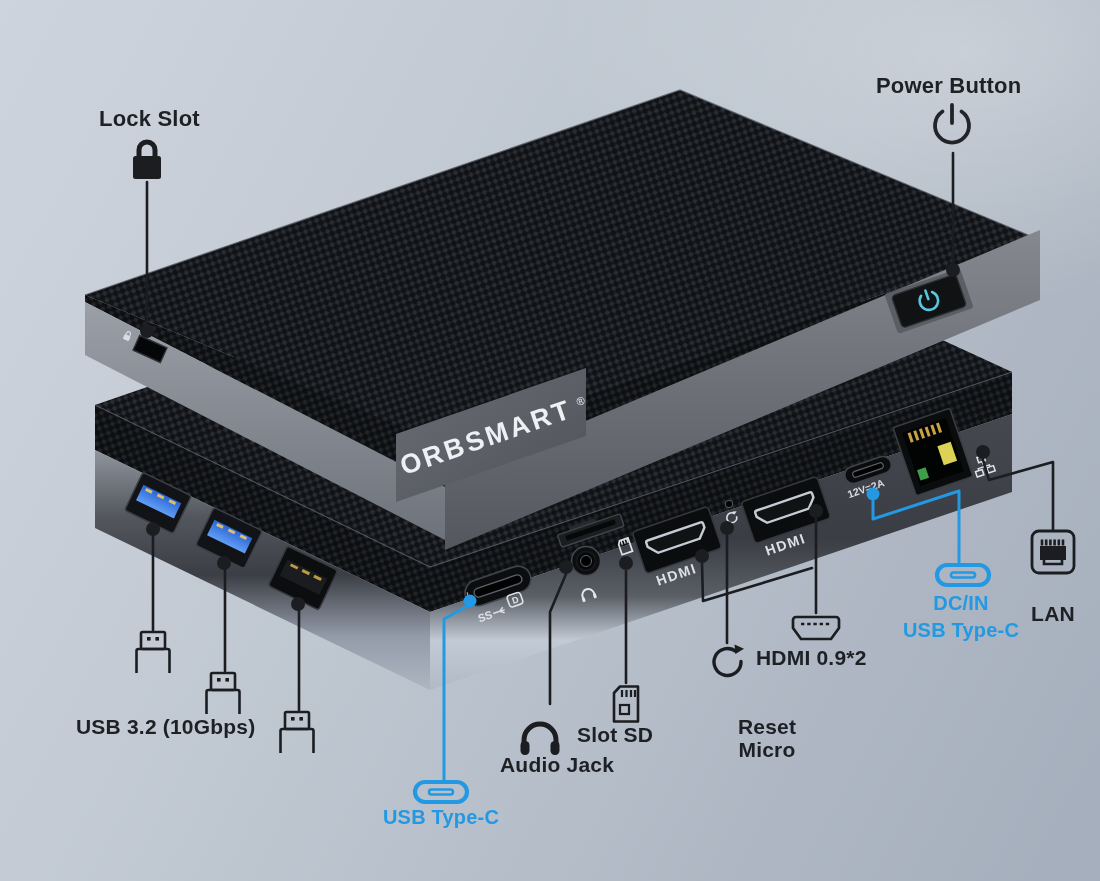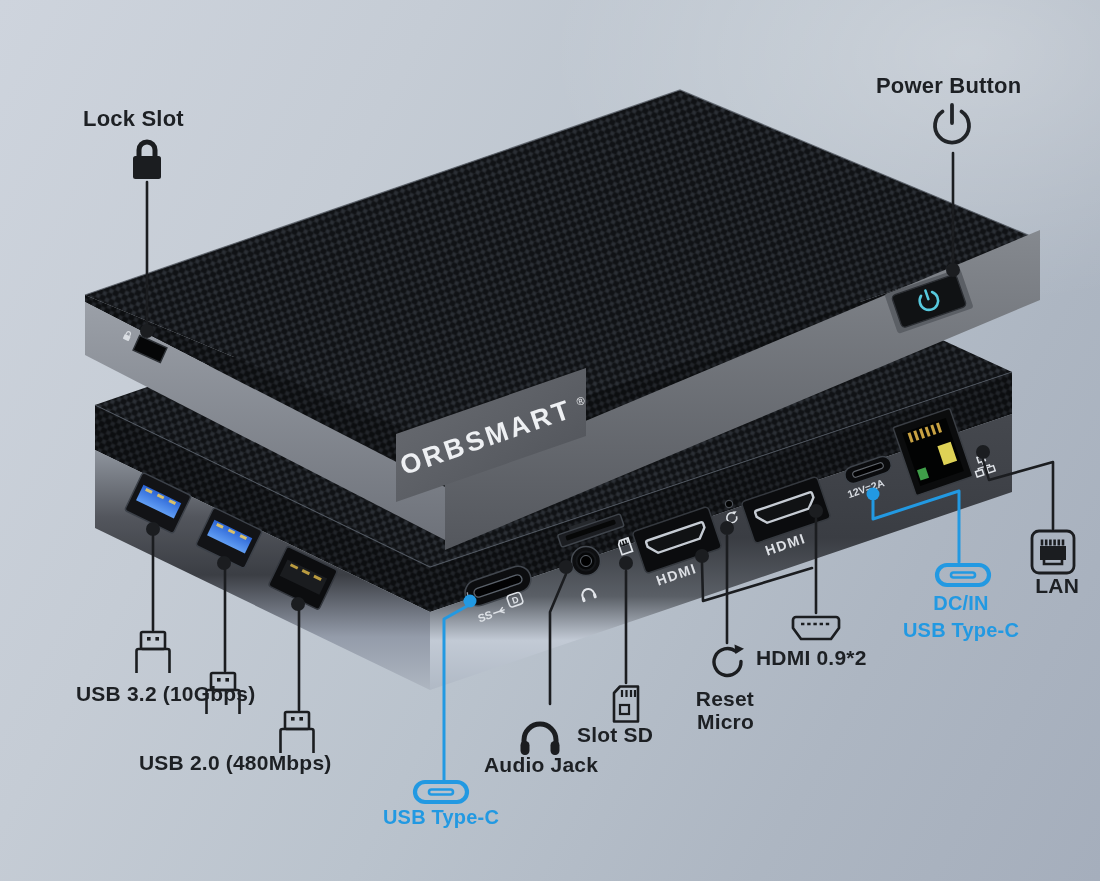--- a/index.html
+++ b/index.html
@@ -7,21 +7,21 @@
     position:relative;width:1100px;height:881px;overflow:hidden;
     font-family:"Liberation Sans",sans-serif;
     background:
       radial-gradient(ellipse 700px 420px at 88% 6%, rgba(255,255,255,.28), rgba(255,255,255,0) 60%),
       linear-gradient(118deg,#ced4dd 0%,#c5ccd5 28%,#bac3cd 52%,#adb6c2 78%,#a5aebc 100%);
   }
   .scene{position:absolute;left:0;top:0;}
   .callout{position:absolute;white-space:nowrap;color:#1d2024;font-weight:700;font-size:21px;letter-spacing:.2px;}
   .callout.big{font-size:22px;}
   .callout.blue{color:#2299e2;font-size:20px;text-align:center;line-height:27px;letter-spacing:.2px;}
-  .callout.center{text-align:right;line-height:23px;}
+  .callout.center{text-align:center;line-height:23px;margin-top:28px;}
   .ico{position:absolute;}
   .ico svg{display:block;}
 </style>
 </head>
 <body>
 
 <div class="stage">
 
 <svg class="scene" width="1100" height="881" viewBox="0 0 1100 881">
   <defs>
@@ -231,21 +231,21 @@
     <circle cx="626" cy="563" r="7" fill="#1b1d20"></circle>
     <circle cx="727" cy="528" r="7" fill="#1b1d20"></circle>
     <circle cx="702" cy="556" r="7" fill="#1b1d20"></circle>
     <circle cx="816" cy="511" r="7" fill="#1b1d20"></circle>
     <circle cx="983" cy="452" r="7" fill="#1b1d20"></circle>
     <circle cx="470" cy="601" r="6.5" fill="#2299e2"></circle>
     <circle cx="873" cy="494" r="6.5" fill="#2299e2"></circle>
   </g>
 </svg>
 
-<div class="callout big" style="left:83px;top:106px">Lock Slot</div>
+<div class="callout big" style="left:99px;top:106px">Lock Slot</div>
 <div class="ico" style="left:128px;top:134px">
   <svg width="38" height="50" viewBox="0 0 38 50">
     <path d="M11,22 v-6 a8,8 0 0 1 16,0 v6" fill="none" stroke="#1b1d20" stroke-width="5"></path>
     <rect x="5" y="22" width="28" height="23" rx="2.5" fill="#1b1d20"></rect>
   </svg>
 </div>
 
 <div class="callout big" style="left:876px;top:73px">Power Button</div>
 <div class="ico" style="left:928px;top:98px">
   <svg width="48" height="56" viewBox="0 0 48 56">
@@ -264,67 +264,66 @@
 </div>
 
 <div class="ico" style="left:201px;top:670px">
   <svg width="44" height="48" viewBox="0 0 44 48">
     <rect x="10" y="3" width="24" height="17" rx="1.5" fill="none" stroke="#1b1d20" stroke-width="2.6"></rect>
     <rect x="16" y="8" width="3.6" height="3.6" fill="#1b1d20"></rect>
         <rect x="24.4" y="8" width="3.6" height="3.6" fill="#1b1d20"></rect>
     <path d="M5.5,44 V22 a2,2 0 0 1 2,-2 h29 a2,2 0 0 1 2,2 v22" fill="none" stroke="#1b1d20" stroke-width="2.6"></path>
   </svg>
 </div>
-<div class="callout" style="left:76px;top:682px">USB 3.2 (10Gbps)</div>
+<div class="callout" style="left:76px;top:715px">USB 3.2 (10Gbps)</div>
 
 <div class="ico" style="left:275px;top:709px">
   <svg width="44" height="48" viewBox="0 0 44 48">
     <rect x="10" y="3" width="24" height="17" rx="1.5" fill="none" stroke="#1b1d20" stroke-width="2.6"></rect>
     <rect x="16" y="8" width="3.6" height="3.6" fill="#1b1d20"></rect>
         <rect x="24.4" y="8" width="3.6" height="3.6" fill="#1b1d20"></rect>
     <path d="M5.5,44 V22 a2,2 0 0 1 2,-2 h29 a2,2 0 0 1 2,2 v22" fill="none" stroke="#1b1d20" stroke-width="2.6"></path>
   </svg>
 </div>
-<div class="callout" style="left:139px;top:751px">USB 2.0 (480Mbps)</div>
 
 <div class="ico" style="left:412px;top:779px">
   <svg width="58" height="26" viewBox="0 0 58 26">
     <rect x="3" y="3" width="52" height="20" rx="10" fill="none" stroke="#2299e2" stroke-width="4.2"></rect>
     <rect x="17" y="10.5" width="24" height="5" rx="2.5" fill="none" stroke="#2299e2" stroke-width="2.6"></rect>
   </svg>
 </div>
 <div class="callout blue" style="left:351px;top:804px;width:180px">
   <span style="display:block">USB Type-C</span>
 </div>
 
 <div class="ico" style="left:517px;top:711px">
   <svg width="46" height="47" viewBox="0 0 46 47">
     <path d="M7,35 v-6 a16,16 0 0 1 32,0 v6" fill="none" stroke="#1b1d20" stroke-width="5" stroke-linecap="round"></path>
     <rect x="3.5" y="30" width="9" height="14" rx="4.2" fill="#1b1d20"></rect>
     <rect x="33.5" y="30" width="9" height="14" rx="4.2" fill="#1b1d20"></rect>
   </svg>
 </div>
-<div class="callout" style="left:484px;top:753px">Audio Jack</div>
+<div class="callout" style="left:500px;top:753px">Audio Jack</div>
 
 <div class="ico" style="left:607px;top:683px">
   <svg width="38" height="42" viewBox="0 0 38 42">
     <path d="M13,3.5 h18 v35 h-24 v-28.5 z" fill="none" stroke="#1b1d20" stroke-width="2.6" stroke-linejoin="round"></path>
     <path d="M15,7 v7 M19.5,7 v7 M24,7 v7 M28,7 v7" stroke="#1b1d20" stroke-width="2.2"></path>
     <rect x="13" y="22" width="9" height="9" fill="none" stroke="#1b1d20" stroke-width="2.2"></rect>
   </svg>
 </div>
 <div class="callout" style="left:577px;top:723px">Slot SD</div>
 
 <div class="ico" style="left:706px;top:643px">
   <svg width="42" height="40" viewBox="0 0 42 40">
     <path d="M30,8.5 a13.5,13.5 0 1 0 5,10" fill="none" stroke="#1b1d20" stroke-width="3.4" stroke-linecap="round"></path>
     <path d="M28.5,1.5 l9.5,4.2 -8.6,5.4 z" fill="#1b1d20"></path>
   </svg>
 </div>
-<div class="callout center" style="left:652px;top:687px;width:102px">
+<div class="callout center" style="left:716px;top:687px;width:102px">
   <span style="display:block">Reset</span>
   <span style="display:block">Micro</span>
 </div>
 
 <div class="ico" style="left:789px;top:613px">
   <svg width="54" height="34" viewBox="0 0 54 34">
     <path d="M7,4 h40 a3,3 0 0 1 3,3 v8 l-8,11 h-30 l-8,-11 v-8 a3,3 0 0 1 3,-3 z" fill="none" stroke="#1b1d20" stroke-width="2.7" stroke-linejoin="round"></path>
     <path d="M12,11 h30" stroke="#1b1d20" stroke-width="2.7" stroke-dasharray="3.4 2.8"></path>
   </svg>
 </div>

